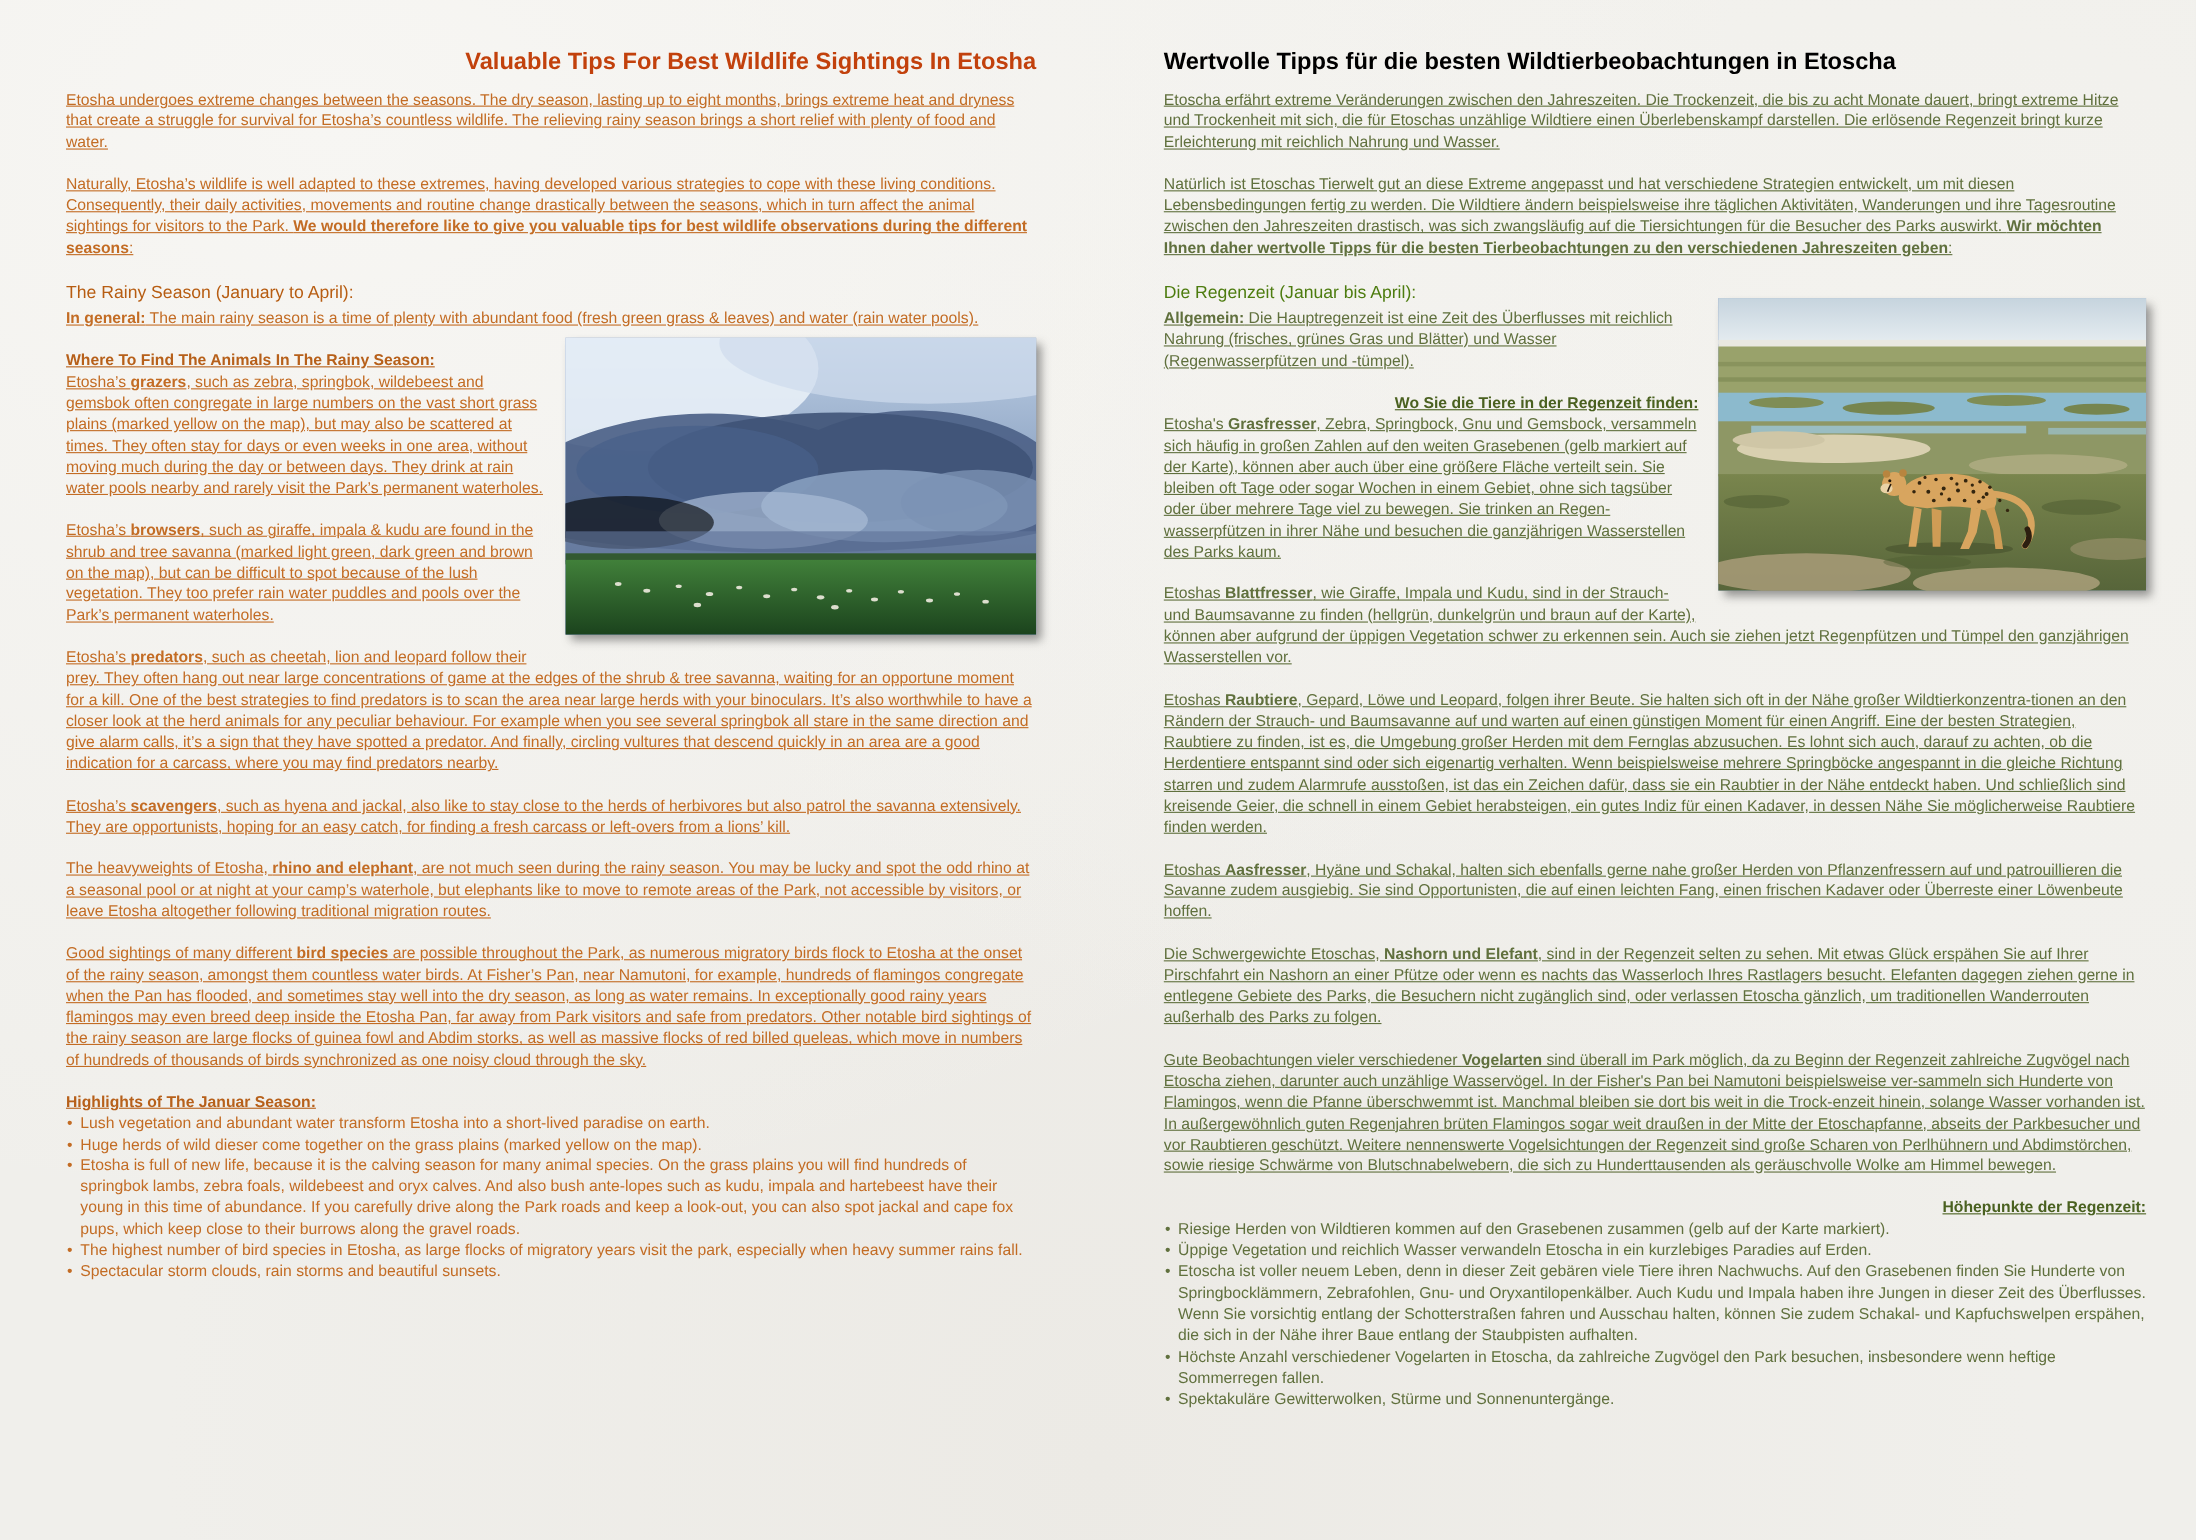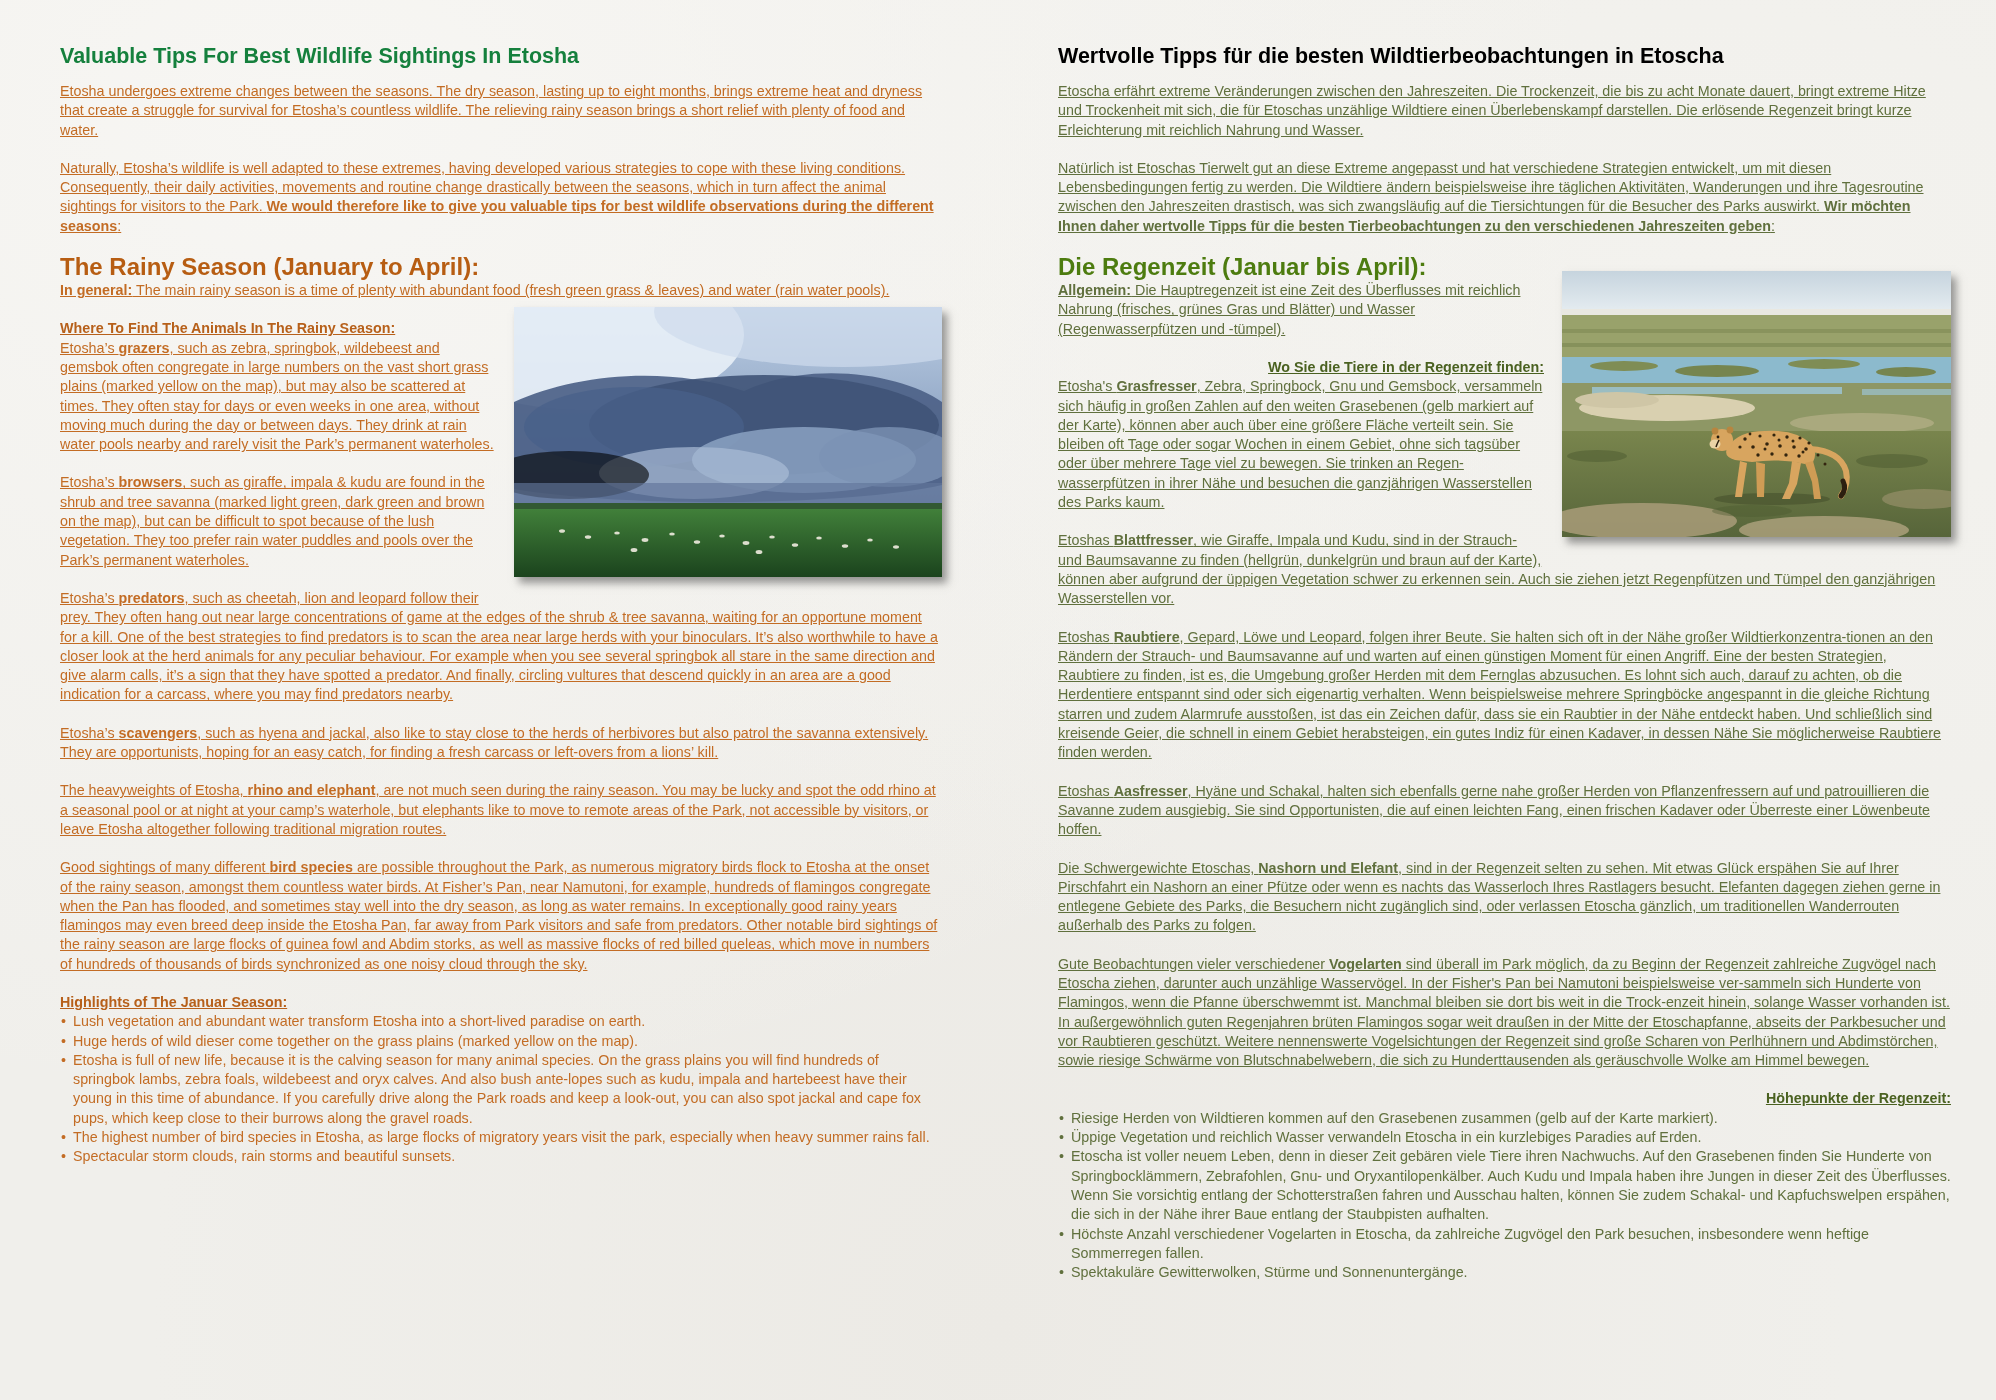--- a/index.html
+++ b/index.html
@@ -9,23 +9,23 @@
     background-color:#f0efeb;
     background-image:
       radial-gradient(ellipse at 15% 8%, #f7f6f3 0%, rgba(247,246,243,0) 55%),
       radial-gradient(ellipse at 85% 20%, #f3f2ee 0%, rgba(243,242,238,0) 50%),
       radial-gradient(ellipse at 50% 95%, #eceae5 0%, rgba(236,234,229,0) 60%);
   }
   .col{position:absolute;top:44px;font-size:14.3px;line-height:19.3px;}
   .col-en{left:60px;width:882px;color:#c36c24;}
   .col-de{left:1058px;width:893px;color:#60703d;}
   h1{font-size:21.5px;line-height:25px;margin:0 0 13px 0;font-weight:bold;}
-  .col-en h1{color:#15803d;}
+  .col-en h1{color:#c2410c;text-align:right;}
   .col-de h1{color:#000000;}
-  h2{font-size:24px;line-height:23px;margin:7px 0 3px 0;font-weight:bold;}
+  h2{font-size:16px;line-height:23px;margin:7px 0 3px 0;font-weight:normal;}
   .col-en h2{color:#b75d12;}
   .col-de h2{color:#4d7c0f;}
   p{margin:0 0 19px 0;text-decoration:underline;}
   p.subhead{margin:0;font-weight:bold;}
   .col-en p.subhead{color:#b7601a;}
   .col-de p.subhead{color:#4a6120;text-align:right;}
   b{font-weight:bold;}
   .photo{float:right;box-shadow:5px 6px 8px rgba(70,70,70,.55);background:#8fa5c4;}
   .photo svg{display:block;}
   .storm-photo{width:428px;height:270px;margin:-12px 0 16px 18px;}

